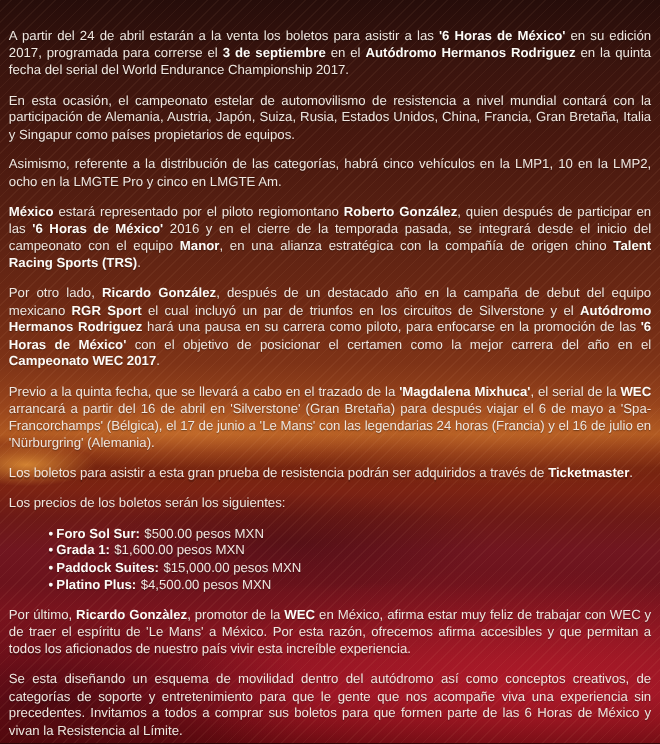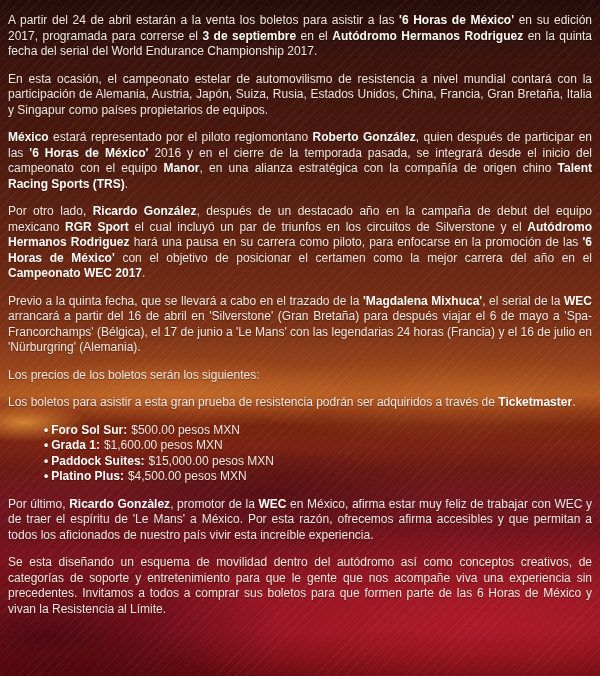--- a/index.html
+++ b/index.html
@@ -18,21 +18,21 @@
       radial-gradient(320px 110px at 8% 94%, rgba(25,2,4,0.55), rgba(25,2,4,0) 75%),
       radial-gradient(240px 60px at 45% 73%, rgba(40,5,8,0.35), rgba(40,5,8,0) 75%),
       linear-gradient(180deg,
         #260d0a 0%, #3a140e 8.9%, #48180f 19.2%, #582012 29.6%,
         #6b2814 39.9%, #7e3317 48.8%, #99451c 54.7%, #ae5720 58.4%,
         #8a3414 60.9%, #76240f 62.9%, #7c2313 65.8%, #6d1a16 69.5%,
         #701620 74%, #6c131c 78.4%, #7c141e 82.8%, #8e1522 88.8%,
         #931424 93.2%, #7e1019 96.9%, #640a10 100%);
   }
   .para{
-    margin:0 0 12px 0;
+    margin:12px 0 12px 0;
     text-align:justify;
     font:12px/15.5px "Liberation Sans", sans-serif;
     color:#efe7e0;
     text-shadow:0 1px 1px rgba(0,0,0,0.35);
   }
   .b{font-weight:bold;color:#fdfbf7;}
   .price-list{margin:0 0 12px 0;}
   .price-line{
     font:12px/15.5px "Liberation Sans", sans-serif;
     color:#efe7e0;
@@ -42,25 +42,26 @@
   .price-line .bullet{font-weight:bold;color:#fdfbf7;margin-right:3px;}
   .price-line .value{margin-left:4px;}
 </style>
 </head>
 <body>
 
 <div class="page">
   <div>
       <p class="para"><span>A partir del 24 de  abril estarán a la venta los boletos para asistir a las </span><span class="b">'6 Horas de México'</span><span> en su edición 2017, programada para correrse el </span><span class="b">3 de septiembre</span><span> en el </span><span class="b">Autódromo Hermanos Rodriguez</span><span> en la quinta fecha del serial del World Endurance Championship 2017.</span></p>
       <p class="para"><span>En esta ocasión, el campeonato estelar de automovilismo de resistencia a nivel mundial contará con la participación de Alemania, Austria, Japón, Suiza, Rusia, Estados Unidos, China, Francia, Gran Bretaña, Italia y Singapur como países propietarios de equipos.</span></p>
+      <p class="para"><span>Asimismo, referente a la distribución de las categorías, habrá cinco vehículos en la LMP1, 10 en la LMP2, ocho en la LMGTE Pro y cinco en LMGTE Am.</span></p>
       <p class="para"><span class="b">México</span><span> estará representado por el piloto regiomontano </span><span class="b">Roberto González</span><span>, quien después de participar en las </span><span class="b">'6 Horas de México'</span><span> 2016 y en el cierre de la temporada pasada, se integrará desde el inicio del campeonato con el equipo </span><span class="b">Manor</span><span>, en una alianza estratégica con la compañía de origen chino </span><span class="b">Talent Racing Sports (TRS)</span><span>.</span></p>
       <p class="para"><span>Por otro lado, </span><span class="b">Ricardo González</span><span>, después de un destacado año en la campaña de debut del equipo mexicano </span><span class="b">RGR Sport</span><span> el cual incluyó un par de triunfos en los circuitos de Silverstone y el </span><span class="b">Autódromo Hermanos Rodriguez</span><span> hará una pausa en su carrera como piloto, para enfocarse en la promoción de las </span><span class="b">'6 Horas de México'</span><span> con el objetivo de posicionar el certamen como la mejor carrera del año en el </span><span class="b">Campeonato WEC 2017</span><span>.</span></p>
       <p class="para"><span>Previo a la quinta fecha, que se llevará a cabo en el trazado de la </span><span class="b">'Magdalena Mixhuca'</span><span>, el serial de la </span><span class="b">WEC</span><span> arrancará a partir del 16 de abril en 'Silverstone' (Gran Bretaña) para después viajar el 6 de mayo a 'Spa-Francorchamps' (Bélgica), el 17 de junio a 'Le Mans' con las legendarias 24 horas (Francia) y el 16 de julio en 'Nürburgring' (Alemania).</span></p>
+      <p class="para"><span>Los boletos para asistir a esta gran prueba de resistencia podrán ser adquiridos a través de </span><span class="b">Ticketmaster</span><span>.</span></p>
       <p class="para"><span>Los precios de los boletos serán los siguientes:</span></p>
-      <p class="para"><span>Los boletos para asistir a esta gran prueba de resistencia podrán ser adquiridos a través de </span><span class="b">Ticketmaster</span><span>.</span></p>
       <div class="price-list">
         <div class="price-line"><span class="bullet">•</span><span class="b">Foro Sol Sur:</span><span class="value">$500.00 pesos MXN</span></div>
         <div class="price-line"><span class="bullet">•</span><span class="b">Grada 1:</span><span class="value">$1,600.00 pesos MXN</span></div>
         <div class="price-line"><span class="bullet">•</span><span class="b">Paddock Suites:</span><span class="value">$15,000.00 pesos MXN</span></div>
         <div class="price-line"><span class="bullet">•</span><span class="b">Platino Plus:</span><span class="value">$4,500.00 pesos MXN</span></div>
       </div>
       <p class="para"><span>Por último, </span><span class="b">Ricardo Gonzàlez</span><span>, promotor de la </span><span class="b">WEC</span><span> en México, afirma estar muy feliz de trabajar con WEC y de traer el espíritu de 'Le Mans' a México. Por esta razón, ofrecemos afirma accesibles y que permitan a todos los aficionados de nuestro país vivir esta increíble experiencia.</span></p>
       <p class="para"><span>Se esta diseñando un esquema de movilidad dentro del autódromo así como conceptos creativos, de categorías de soporte y entretenimiento para que le gente que nos acompañe viva una experiencia sin precedentes. Invitamos a todos a comprar sus boletos para que formen parte de las 6 Horas de México y vivan la Resistencia al Límite.</span></p>
     </div>
 </div>

